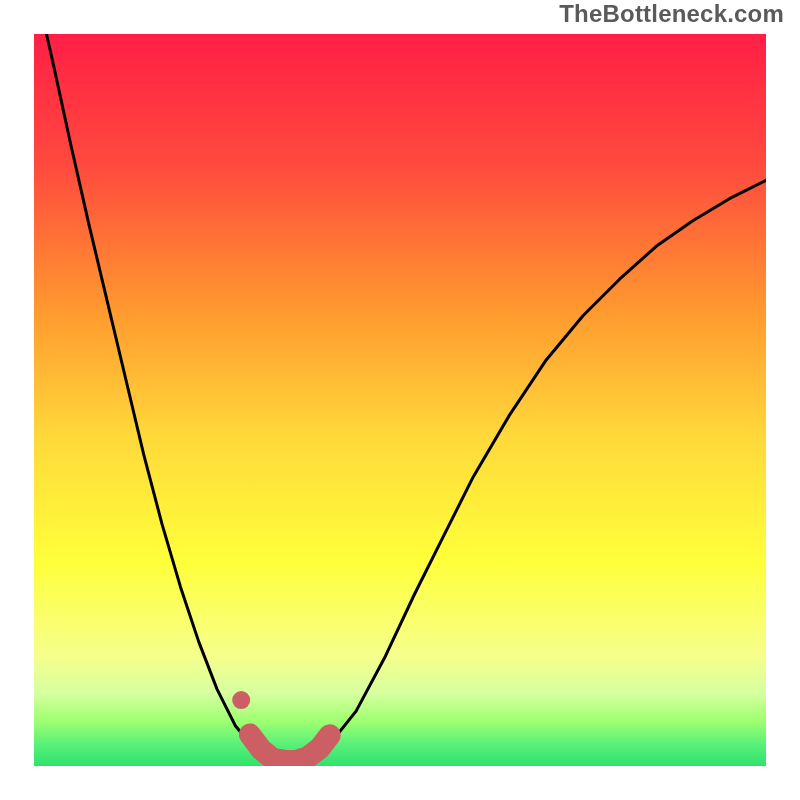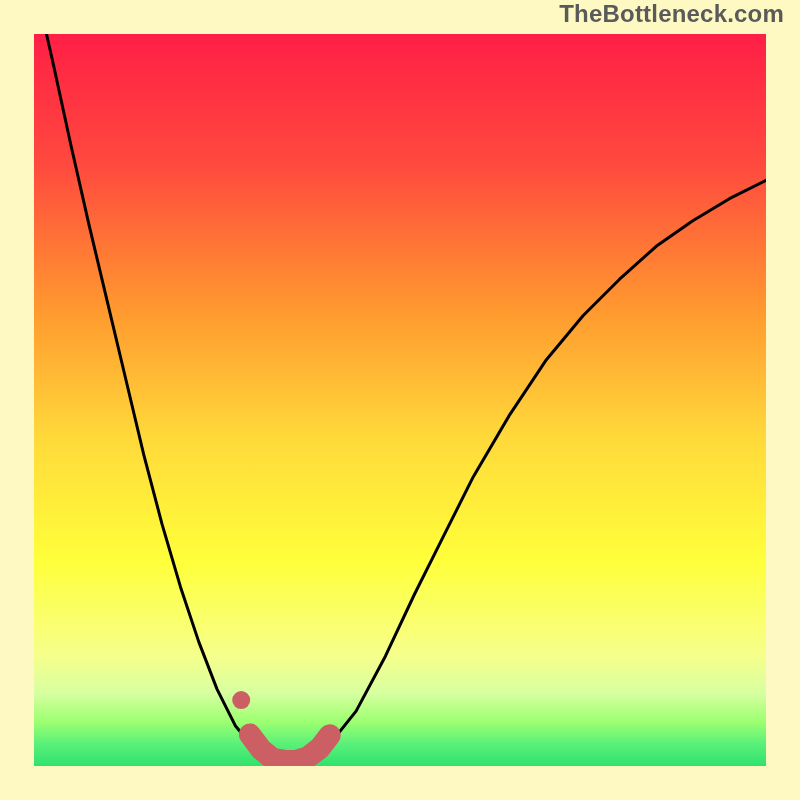--- a/index.html
+++ b/index.html
@@ -10,21 +10,21 @@
     background: #000;
     overflow: hidden;
     font-family: Arial, Helvetica, sans-serif;
   }
   .frame {
     position: absolute;
     left: 0;
     top: 0;
     width: 800px;
     height: 800px;
-    background: #fef9c3;
+    background: #ffffff;
   }
   .plot {
     position: absolute;
     left: 34px;
     top: 34px;
     width: 732px;
     height: 732px;
     overflow: hidden;
   }
   .watermark {

